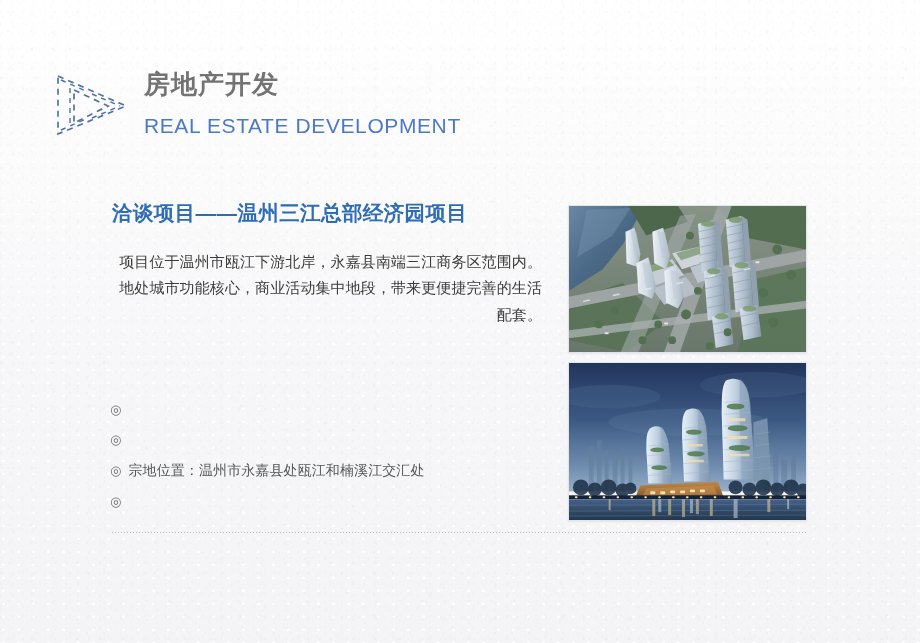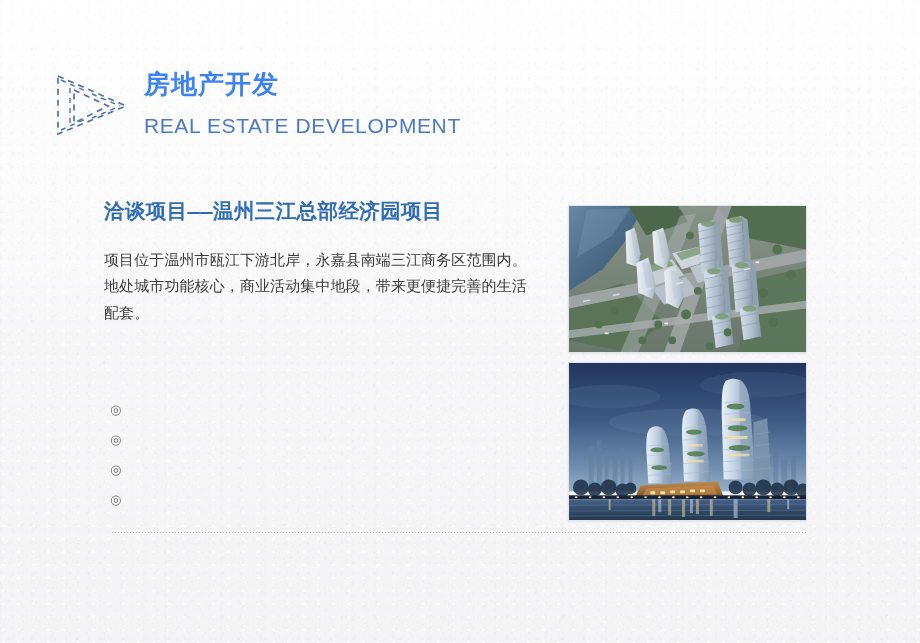--- a/index.html
+++ b/index.html
@@ -49,56 +49,56 @@
     flex: none;
     margin-right: 8px;
   }
   .header-text {
     display: block;
   }
   .header-title-cn {
     font-size: 26px;
     font-weight: bold;
     letter-spacing: 1px;
-    color: #3b82f6;
+    color: #737373;
     line-height: 1.12;
     white-space: nowrap;
   }
   .header-title-en {
     font-size: 21px;
     font-weight: normal;
     letter-spacing: 0.6px;
     color: #4c79c6;
     line-height: 1.25;
     margin-top: 14px;
     white-space: nowrap;
   }
 
   
   .content {
     position: absolute;
-    left: 104px;
+    left: 112px;
     top: 200px;
     width: 430px;
-    font-family: Liberation Mono, monospace;
   }
   .project-title {
     font-size: 20.5px;
     font-weight: bold;
     color: #2e6cb6;
     letter-spacing: 0.4px;
     line-height: 1.3;
     white-space: nowrap;
   }
   .project-desc {
     margin-top: 22px;
     font-size: 15px;
     color: #3b3b3b;
     line-height: 1.78;
     letter-spacing: 0.1px;
+    text-align: right;
   }
   .project-desc p {
     margin: 0;
   }
 
   .specs {
     position: absolute;
     left: 110px;
     top: 400px;
     width: 440px;
@@ -204,20 +204,21 @@
   <div class="spec-row">
     <span class="spec-bullet">◎</span>
   </div>
 
   <div class="spec-row">
     <span class="spec-bullet">◎</span>
   </div>
 
   <div class="spec-row">
     <span class="spec-bullet">◎</span>
+    <span class="spec-text">宗地位置：温州市永嘉县处瓯江和楠溪江交汇处</span>
   </div>
 
   <div class="spec-row">
     <span class="spec-bullet">◎</span>
   </div>
 </div>
 
 <div class="photo photo-aerial">
   <svg viewBox="0 0 239 148" preserveAspectRatio="none" xmlns="http://www.w3.org/2000/svg">
     <defs>

